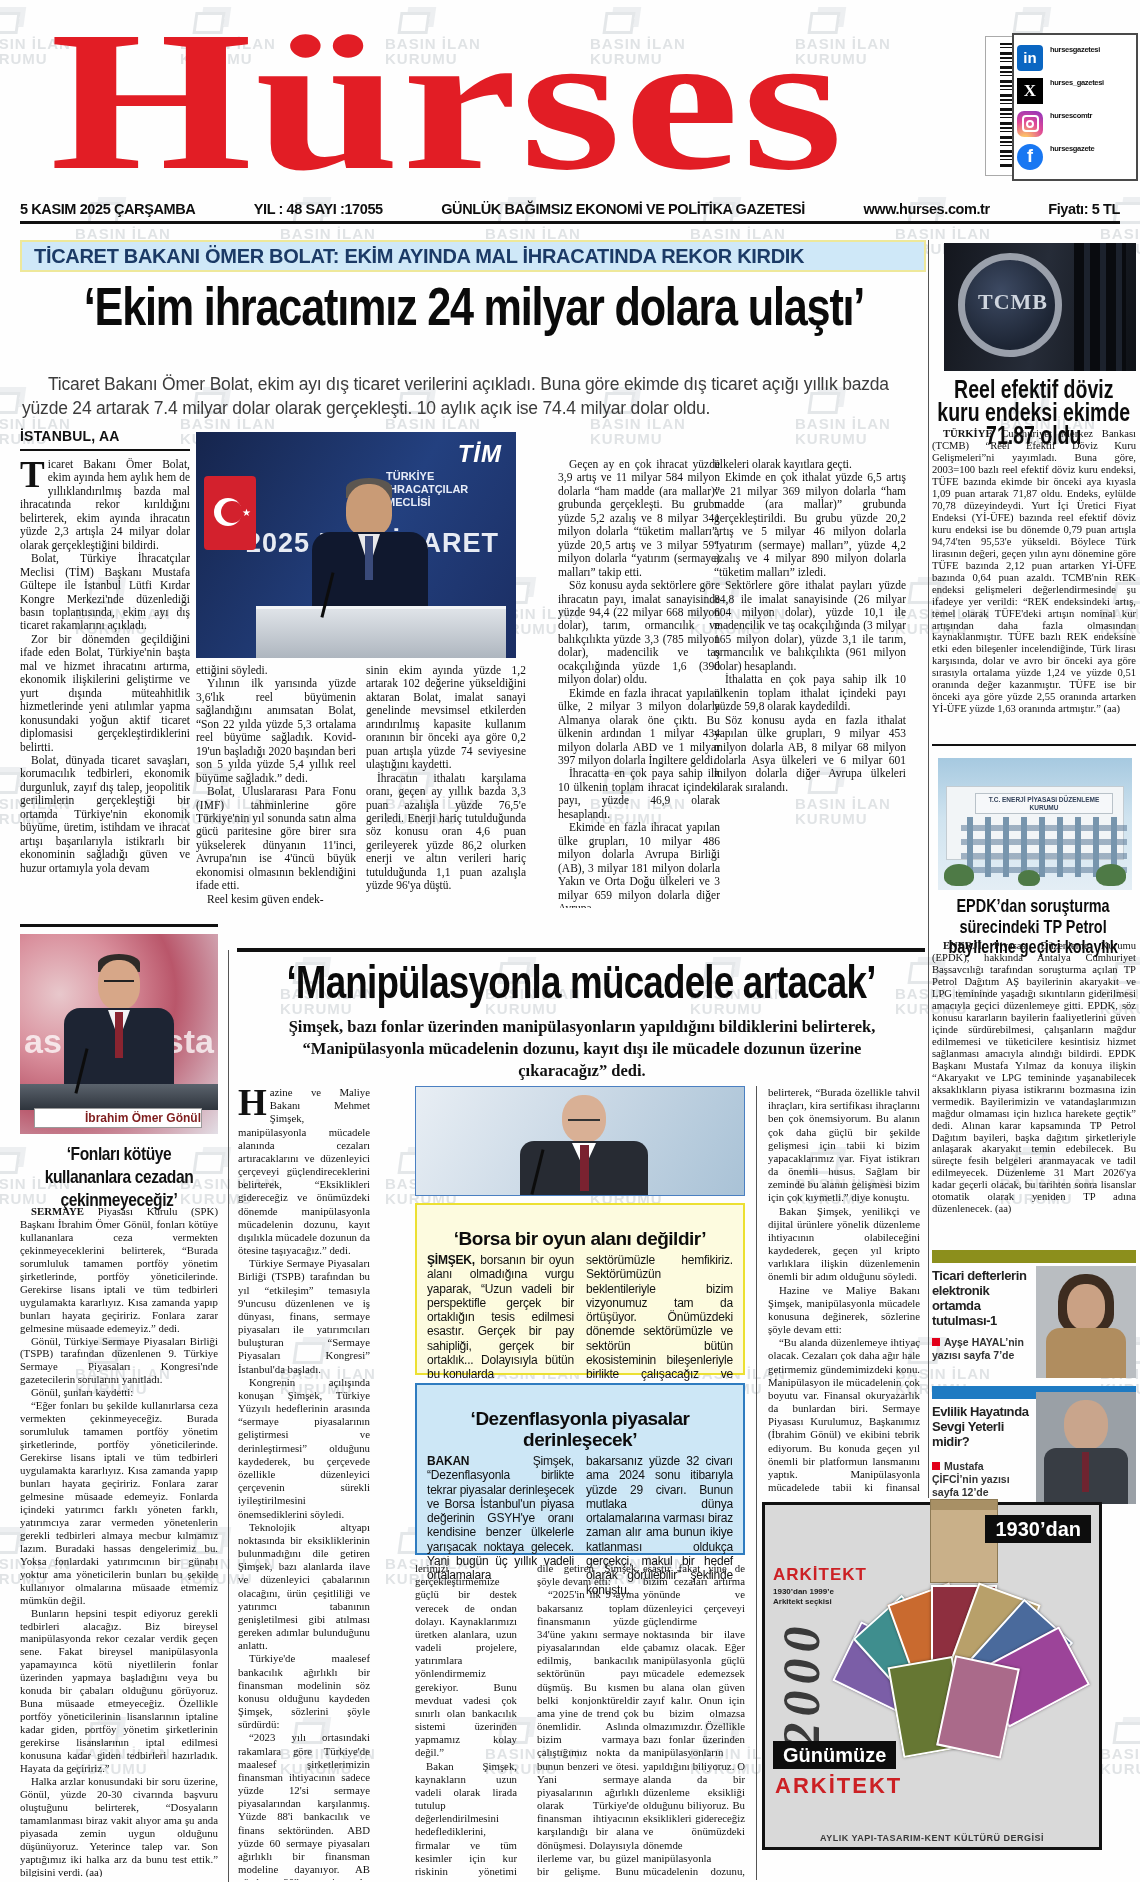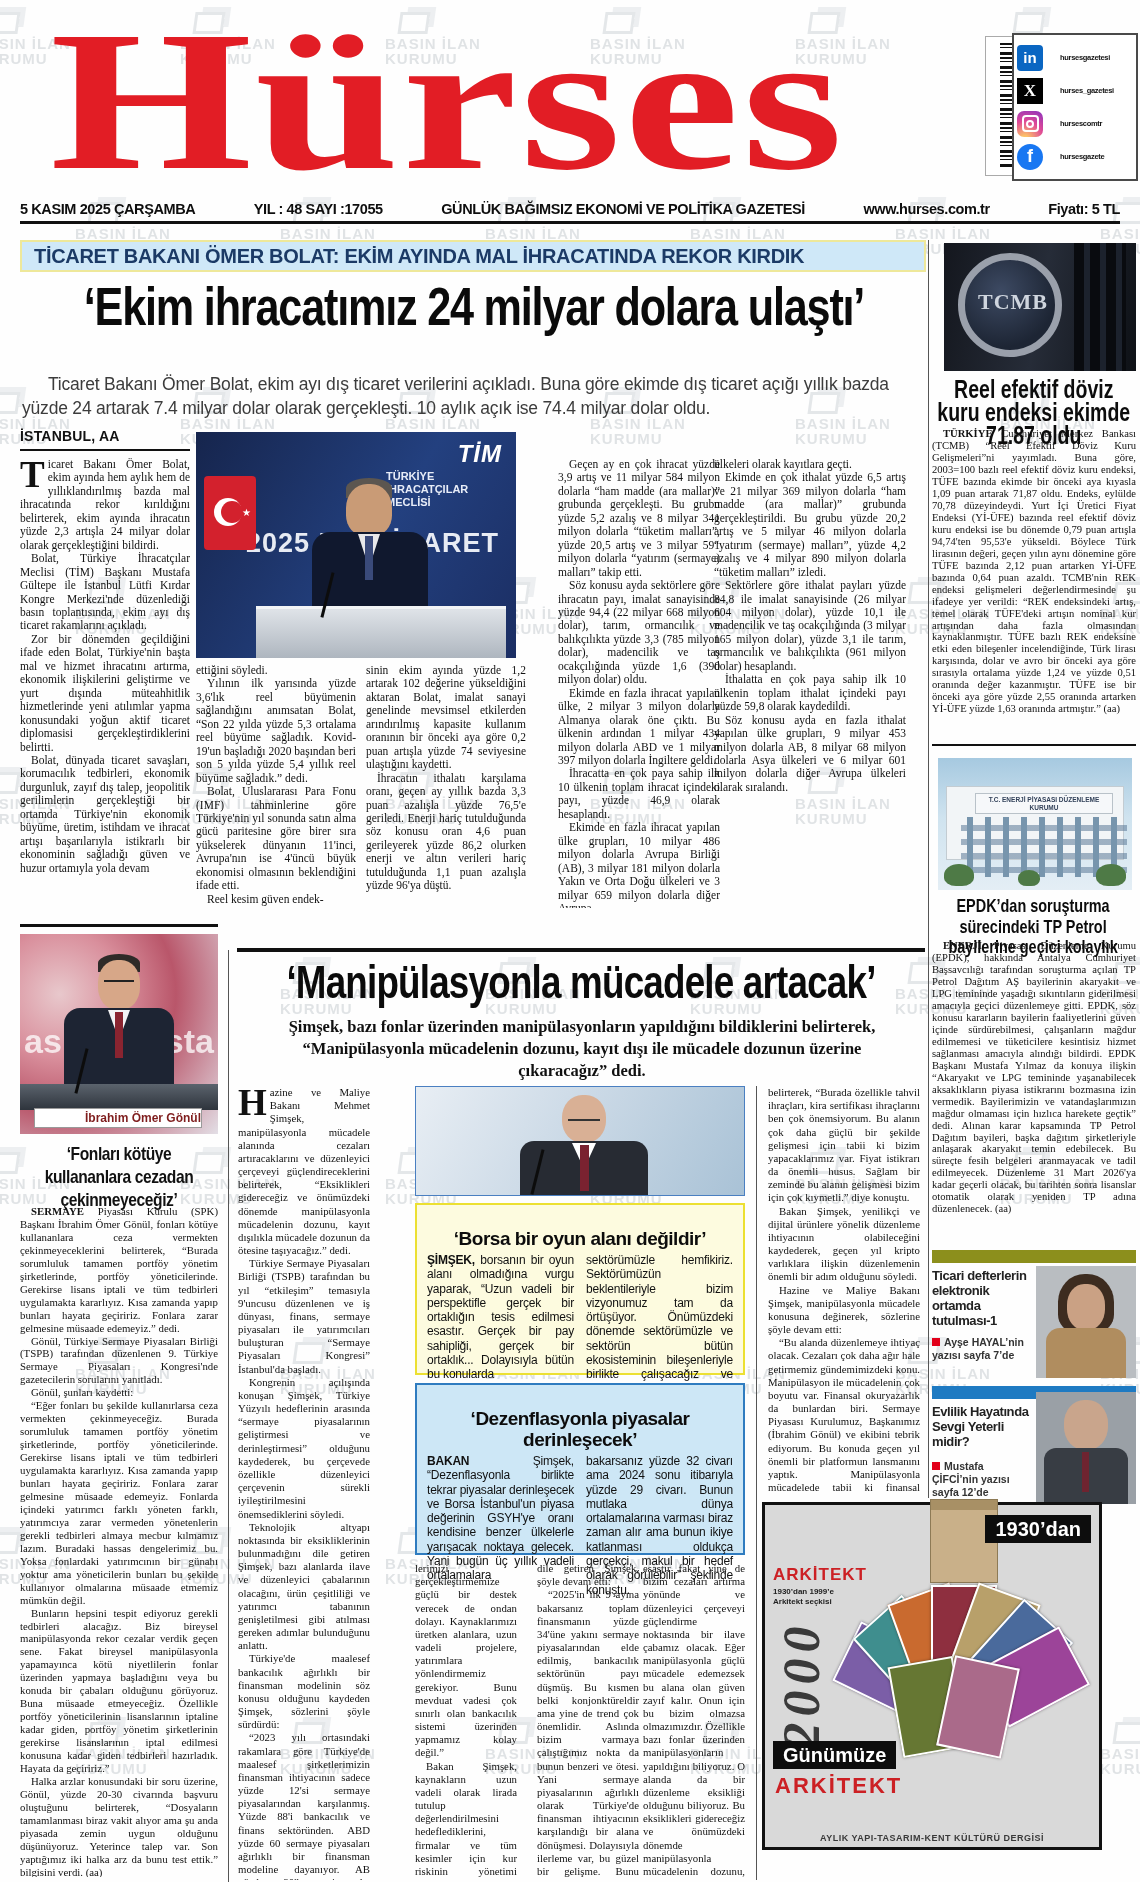--- a/index.html
+++ b/index.html
@@ -15,21 +15,21 @@
   .wm-text{white-space:pre;font:bold 15px/15px "Liberation Sans",sans-serif;color:#c3c9ce;letter-spacing:1px;}
 
   
   .masthead{position:absolute;left:50px;top:8px;height:185px;display:flex;align-items:center;}
   .masthead-title{font:bold 200px/185px "Liberation Serif",serif;color:#e21d25;
                   transform:scaleX(1.30);transform-origin:left center;letter-spacing:2px;}
   .barcode{position:absolute;left:985px;top:36px;width:58px;height:140px;background:#fff;border:1px solid #aaa;padding:6px 14px;}
   .barcode-inner{width:100%;height:100%;background:repeating-linear-gradient(180deg,#111 0 2px,#fff 2px 4px,#111 4px 5px,#fff 5px 9px,#111 9px 12px,#fff 12px 14px);}
   .social-box{position:absolute;left:1012px;top:33px;width:126px;height:148px;background:#fff;
               border:2px solid #4a4a4a;padding:6px 3px;display:flex;flex-direction:column;justify-content:space-around;}
-  .social-row{display:flex;align-items:center;gap:17px;}
+  .social-row{display:flex;gap:7px;}
   .si{flex:0 0 auto;width:26px;height:26px;display:flex;align-items:center;justify-content:center;
       font-family:"Liberation Sans",sans-serif;font-weight:bold;color:#fff;}
   .si.li{background:#0a66c2;border-radius:4px;font-size:15px;}
   .si.xx{background:#000;font-size:17px;font-family:"Liberation Serif",serif;}
   .si.ig{background:radial-gradient(circle at 30% 110%,#fdc468 10%,#df4996 55%,#9b36b7 90%);border-radius:7px;position:relative;}
   .si.ig::before{content:"";width:13px;height:13px;border:2px solid #fff;border-radius:4px;}
   .si.ig::after{content:"";position:absolute;width:4px;height:4px;border:2px solid #fff;border-radius:50%;}
   .si.fb{background:#1877f2;border-radius:50%;font-size:18px;}
   .handle{font:bold 7.5px/9px "Liberation Sans",sans-serif;color:#111;letter-spacing:-.3px;white-space:nowrap;}
 

